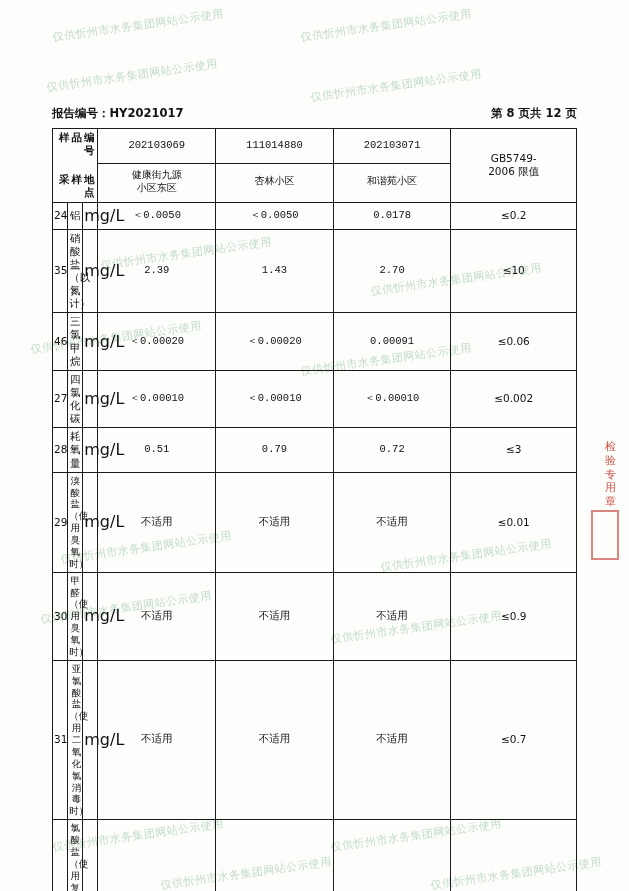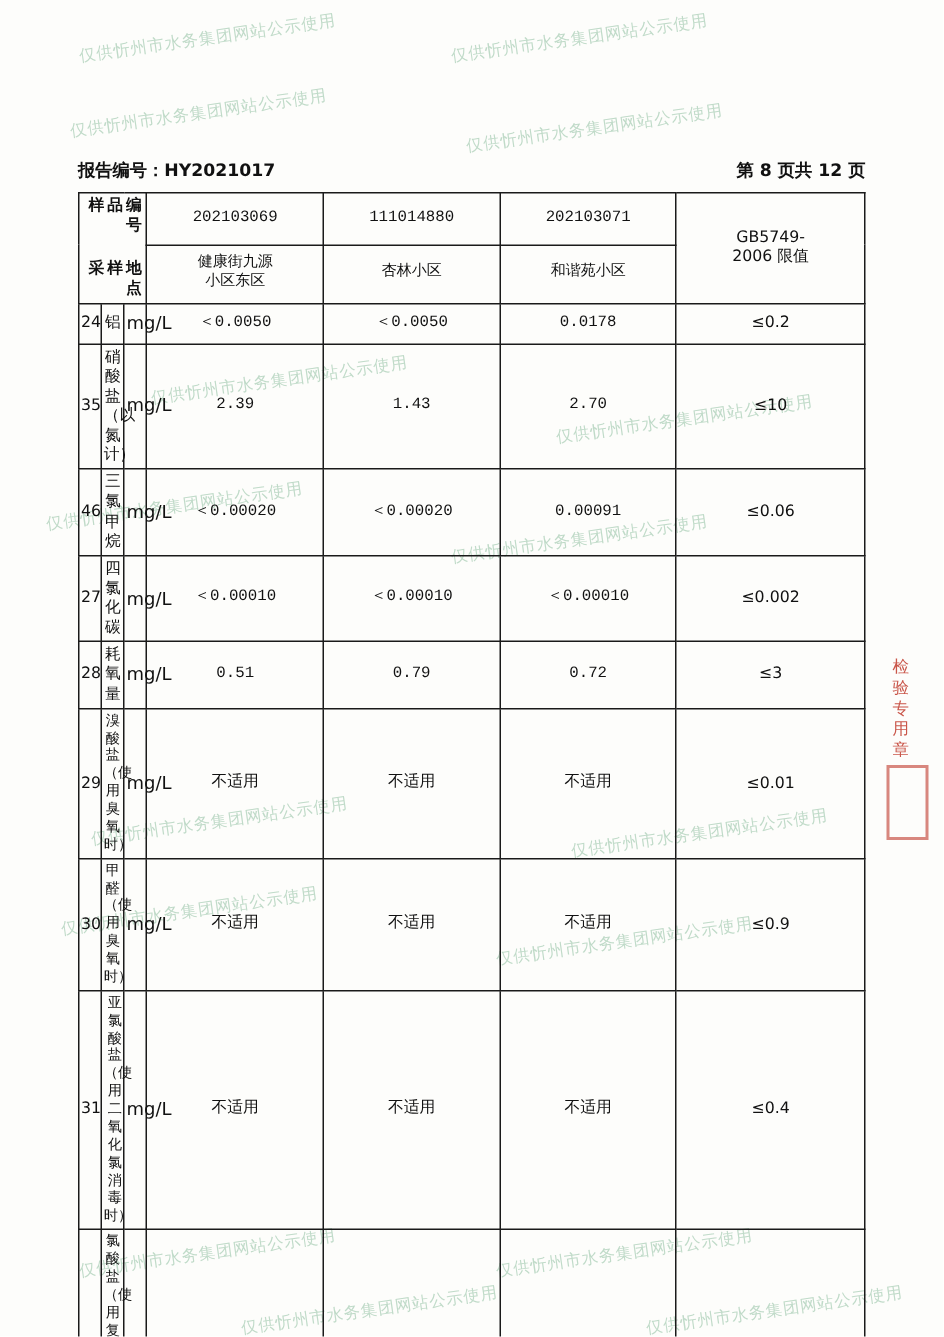--- a/index.html
+++ b/index.html
@@ -75,44 +75,43 @@
     line-height: 1.25;
     height: 22px;
     background: transparent;
   }
   td.idx { width: 26px; }
   td.name {
     width: 118px;
     text-align: left;
     padding-left: 8px;
   }
-  td.unit { width: 58px; font-size: 12px; }
+  td.unit { width: 58px; font-size: 16px; }
   td.val { width: 72px; font-family: Liberation Mono, monospace; }
   td.limit { width: 77px; }
   .hdr-label {
     font-weight: bold;
     letter-spacing: 2px;
   }
   .hdr-sub {
     font-size: 10px;
     line-height: 1.3;
   }
   .small2 { font-size: 9.5px; line-height: 1.25; }
   .stamp {
     position: absolute;
     right: 12px;
     top: 440px;
     width: 22px;
     color: #c0392b;
     font-size: 11px;
     opacity: .85;
     line-height: 1.25;
-    text-align: left;
+    text-align: right;
     letter-spacing: 1px;
-    font-family: Liberation Mono, monospace;
   }
   .stamp-box {
     position: absolute;
     right: 10px;
     top: 510px;
     width: 24px;
     height: 46px;
     border: 2px solid #c0392b;
     opacity: .6;
   }
@@ -232,21 +231,21 @@
         <td class="val">不适用</td>
         <td class="limit">≤0.9</td>
       </tr>
       <tr>
         <td class="idx">31</td>
         <td class="name small2" style="height:38px;text-align:right;">亚氯酸盐（使用二氧化氯消毒时）</td>
         <td class="unit">mg/L</td>
         <td class="val">不适用</td>
         <td class="val">不适用</td>
         <td class="val">不适用</td>
-        <td class="limit">≤0.4</td>
+        <td class="limit">≤0.7</td>
       </tr>
       <tr>
         <td class="idx">32</td>
         <td class="name small2" style="height:38px;">氯酸盐（使用复合二氧化氯消毒时）</td>
         <td class="unit">mg/L</td>
         <td class="val">不适用</td>
         <td class="val">不适用</td>
         <td class="val">不适用</td>
         <td class="limit">≤0.7</td>
       </tr>

